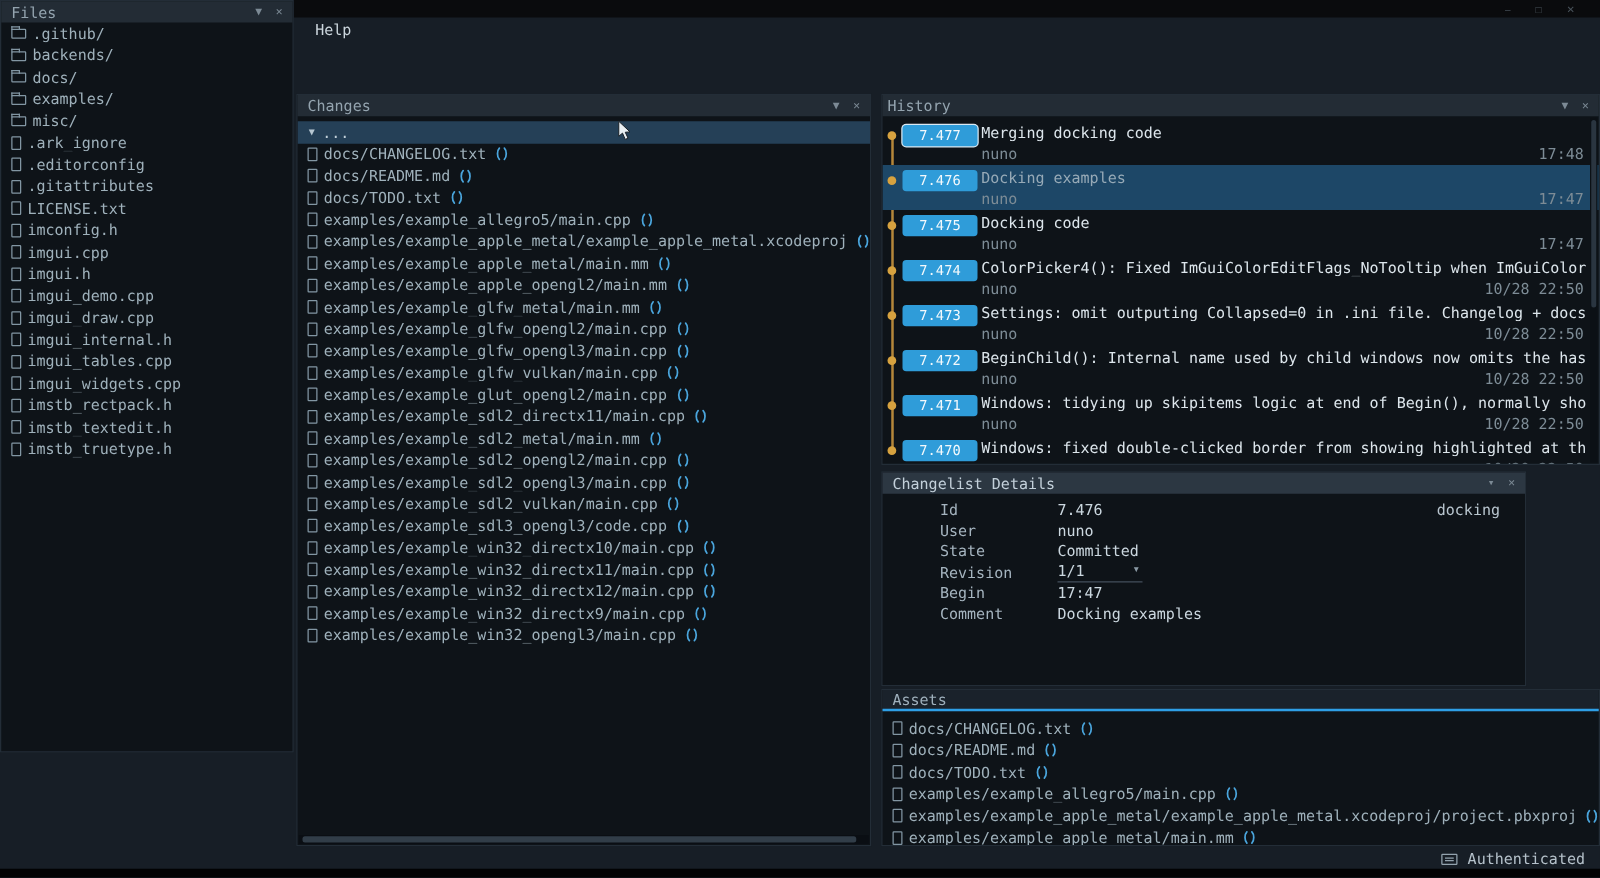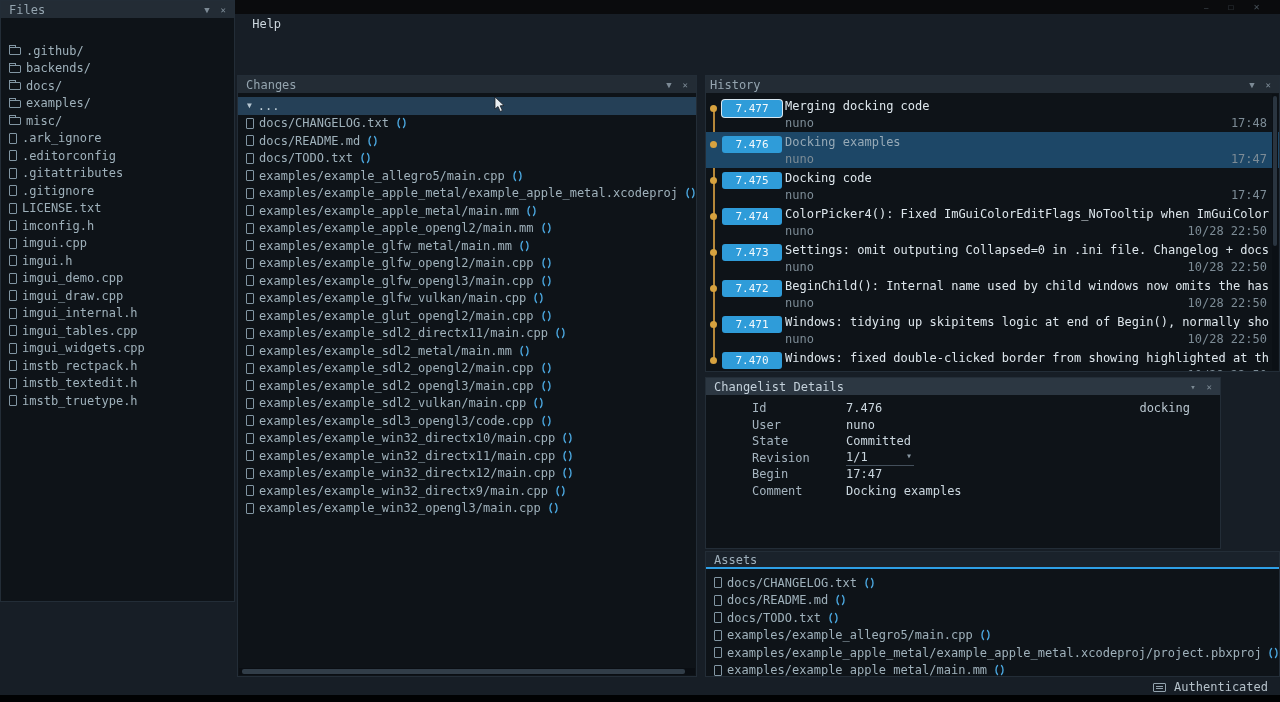--- a/index.html
+++ b/index.html
@@ -77,21 +77,21 @@
   .vthumb { position:absolute; left:1px; top:2px; width:4px; height:150px; background:#2a3540; border-radius:2px; }
 
   
   .d-list { padding-top:5px; }
   .d-row { position:relative; height:16.5px; display:flex; align-items:center; padding-left:4px; }
   .d-label { width:94px; color:#a5b4bf; flex:none;margin-left:42px; }
   .d-value { color:#cbd7df; display:inline-flex; }
   .d-value.combo { min-width:68px; justify-content:space-between; border-bottom:1px solid #434f5b;
     padding:0 2px 1px 0; }
   .caret { color:#8a99a4; font-size:10px; margin-left:24px; }
-  .d-extra { position:absolute; right:30px; color:#b9c6cf; }
+  .d-extra { position:absolute; right:20px; color:#b9c6cf; }
 
   
   .statusbar { position:absolute; left:0; top:679px; width:1280px; height:16px;
     display:flex; align-items:center; justify-content:flex-end; padding-right:12px; color:#b5c1ca; }
   .auth-ic { width:13px; height:9px; border:1px solid #93a3ae; border-radius:1px;
     position:relative; margin-right:8px; }
   .auth-ic::after { content:''; position:absolute; left:2px; top:2px; right:2px; height:1px;
     background:#93a3ae; box-shadow:0 2px 0 #93a3ae; }
   .bottomstrip { position:absolute; left:0; top:695px; width:1280px; height:7px; background:#010203; }
 
@@ -135,21 +135,21 @@
 <div class="pathbar">C:/imgui/</div>
 
 <div class="panel" id="files-panel">
   <div class="phead">
     <span>Files</span>
     <span class="sp"></span>
     <span class="ic">▼</span>
     <span class="ic">✕</span>
   </div>
   <div class="p-body">
-    <div class="rowlist" style="padding-top:24px;">
+    <div class="rowlist" style="padding-top:0;">
 
         <div class="row">
           <span class="ic-folder"></span>
 
           <span class="lbl">.github/</span>
         </div>
 
         <div class="row">
           <span class="ic-folder"></span>
 
@@ -185,25 +185,20 @@
           <span class="ic-file"></span>
           <span class="lbl">.editorconfig</span>
         </div>
 
         <div class="row">
 
           <span class="ic-file"></span>
           <span class="lbl">.gitattributes</span>
         </div>
 
-        <div class="row">
-
-          <span class="ic-file"></span>
-          <span class="lbl">.gitignore</span>
-        </div>
 
         <div class="row">
 
           <span class="ic-file"></span>
           <span class="lbl">LICENSE.txt</span>
         </div>
 
 
         <div class="row">
 

